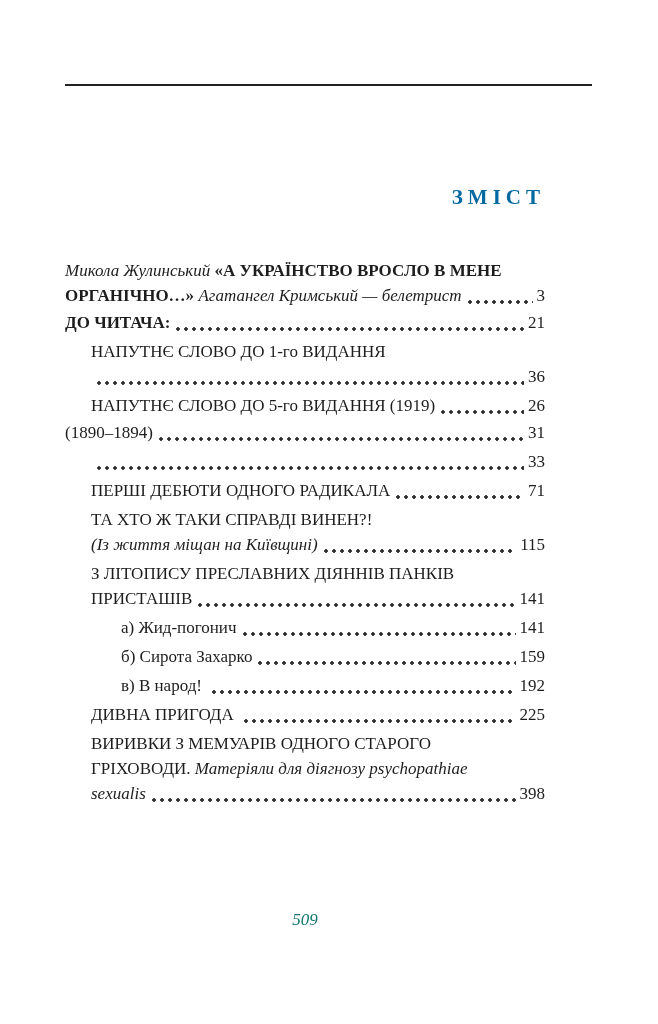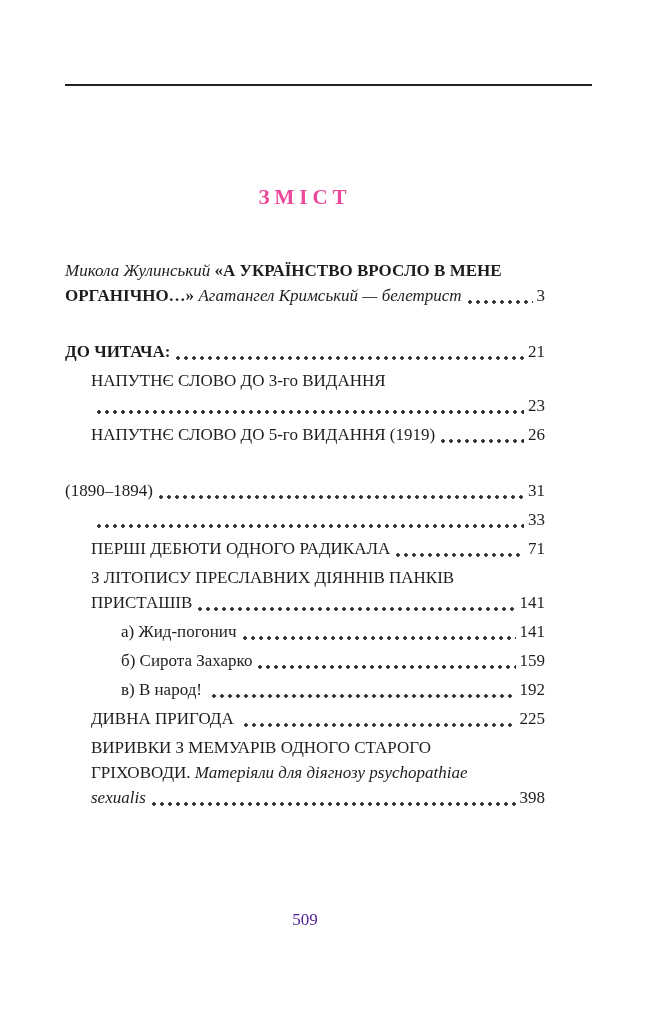--- a/index.html
+++ b/index.html
@@ -23,35 +23,35 @@
     width: 527px;
     height: 2px;
     background: #222222;
   }
   .toc-title {
     position: absolute;
     top: 185px;
     left: 65px;
     width: 480px;
     margin: 0;
-    text-align: center;
+    text-align: right;
     font-size: 21px;
     font-weight: bold;
     letter-spacing: 5px;
-    color: #ec4899;
+    color: #0369a1;
   }
   .toc {
     position: absolute;
     top: 258px;
     left: 65px;
     width: 480px;
   }
   .toc-entry { margin-top: 4px; }
   .toc-entry.type-front   { margin-top: 0; }
-  .toc-entry.type-chapter { margin-top: 31px; }
+  .toc-entry.type-chapter { margin-top: 2px; }
   .toc-entry.indent-1 { padding-left: 26px; }
   .toc-entry.indent-2 { padding-left: 56px; }
   .toc-line {
     display: flex;
     align-items: baseline;
     line-height: 25px;
     font-size: 17px;
   }
   .toc-text { white-space: pre; }
   .seg-bold    { font-weight: bold; }
@@ -67,21 +67,22 @@
     background-repeat: repeat-x;
   }
   .toc-page { white-space: pre; }
   .footer-page-number {
     position: absolute;
     top: 910px;
     left: 65px;
     width: 480px;
     text-align: center;
     font-size: 17px;
-    color: #4c1d95;
+    font-style: italic;
+    color: #0f766e;
   }
 </style>
 </head>
 <body>
 
 <div class="page">
   <div class="top-rule"></div>
   <h1 class="toc-title">ЗМІСТ</h1>
   <div class="toc" id="toc">
       <div class="toc-entry type-front indent-0">
@@ -96,25 +97,25 @@
       </div>
       <div class="toc-entry type-chapter indent-0">
         <div class="toc-line">
           <span class="toc-text"><span class="seg-bold">ДО ЧИТАЧА:</span></span>
           <span class="leader"></span>
           <span class="toc-page">21</span>
         </div>
       </div>
       <div class="toc-entry type-item indent-1">
         <div class="toc-line">
-          <span class="toc-text"><span class="seg-regular">НАПУТНЄ СЛОВО ДО 3-го ВИДАННЯ</span></span>
-        </div>
-        <div class="toc-line">
-          <span class="leader"></span>
-          <span class="toc-page">23</span>
+          <span class="toc-text"><span class="seg-regular">НАПУТНЄ СЛОВО ДО 1-го ВИДАННЯ</span></span>
+        </div>
+        <div class="toc-line">
+          <span class="leader"></span>
+          <span class="toc-page">36</span>
         </div>
       </div>
       <div class="toc-entry type-item indent-1">
         <div class="toc-line">
           <span class="toc-text"><span class="seg-regular">НАПУТНЄ СЛОВО ДО 5-го ВИДАННЯ (1919)</span></span>
           <span class="leader"></span>
           <span class="toc-page">26</span>
         </div>
       </div>
       <div class="toc-entry type-chapter indent-0">
@@ -128,20 +129,30 @@
         <div class="toc-line">
           <span class="leader"></span>
           <span class="toc-page">33</span>
         </div>
       </div>
       <div class="toc-entry type-item indent-1">
         <div class="toc-line">
           <span class="toc-text"><span class="seg-regular">ПЕРШІ ДЕБЮТИ ОДНОГО РАДИКАЛА</span></span>
           <span class="leader"></span>
           <span class="toc-page">71</span>
+        </div>
+      </div>
+      <div class="toc-entry type-item indent-1">
+        <div class="toc-line">
+          <span class="toc-text"><span class="seg-regular">ТА ХТО Ж ТАКИ СПРАВДІ ВИНЕН?!</span></span>
+        </div>
+        <div class="toc-line">
+          <span class="toc-text"><span class="seg-italic">(Із життя міщан на Київщині)</span></span>
+          <span class="leader"></span>
+          <span class="toc-page">115</span>
         </div>
       </div>
       <div class="toc-entry type-item indent-1">
         <div class="toc-line">
           <span class="toc-text"><span class="seg-regular">З ЛІТОПИСУ ПРЕСЛАВНИХ ДІЯННІВ ПАНКІВ</span></span>
         </div>
         <div class="toc-line">
           <span class="toc-text"><span class="seg-regular">ПРИСТАШІВ</span></span>
           <span class="leader"></span>
           <span class="toc-page">141</span>

